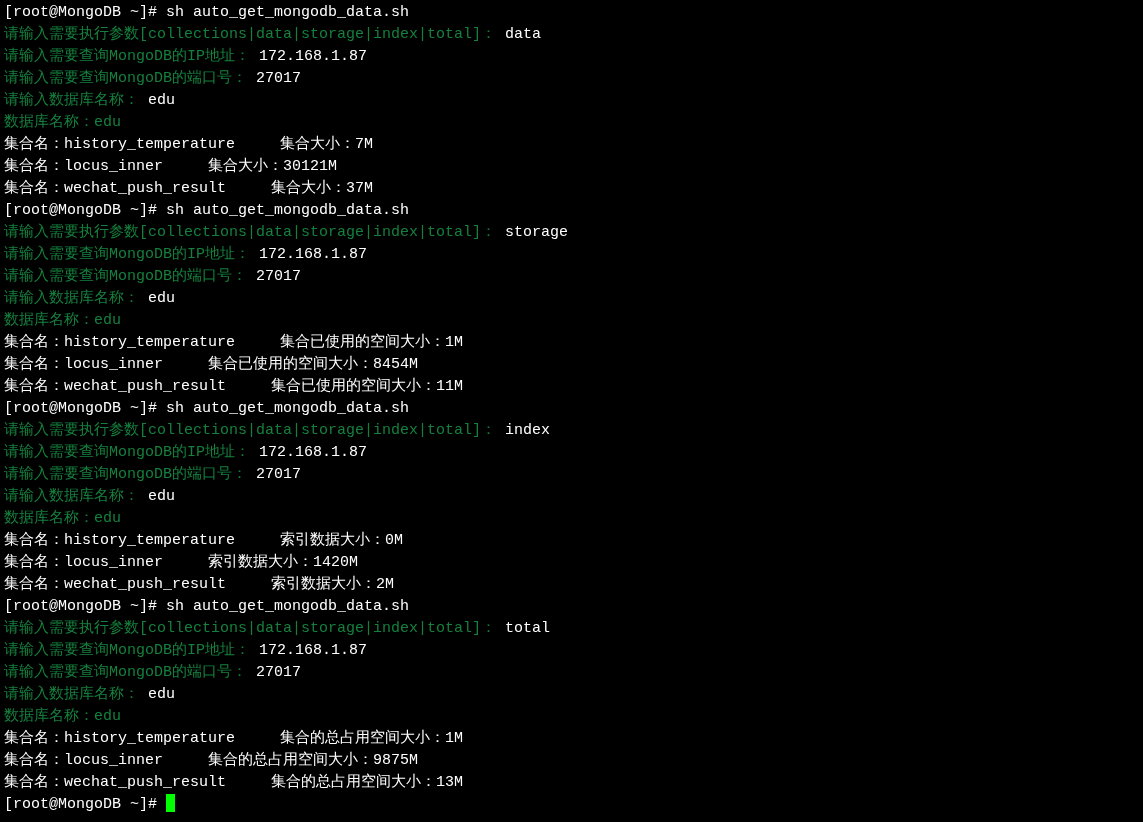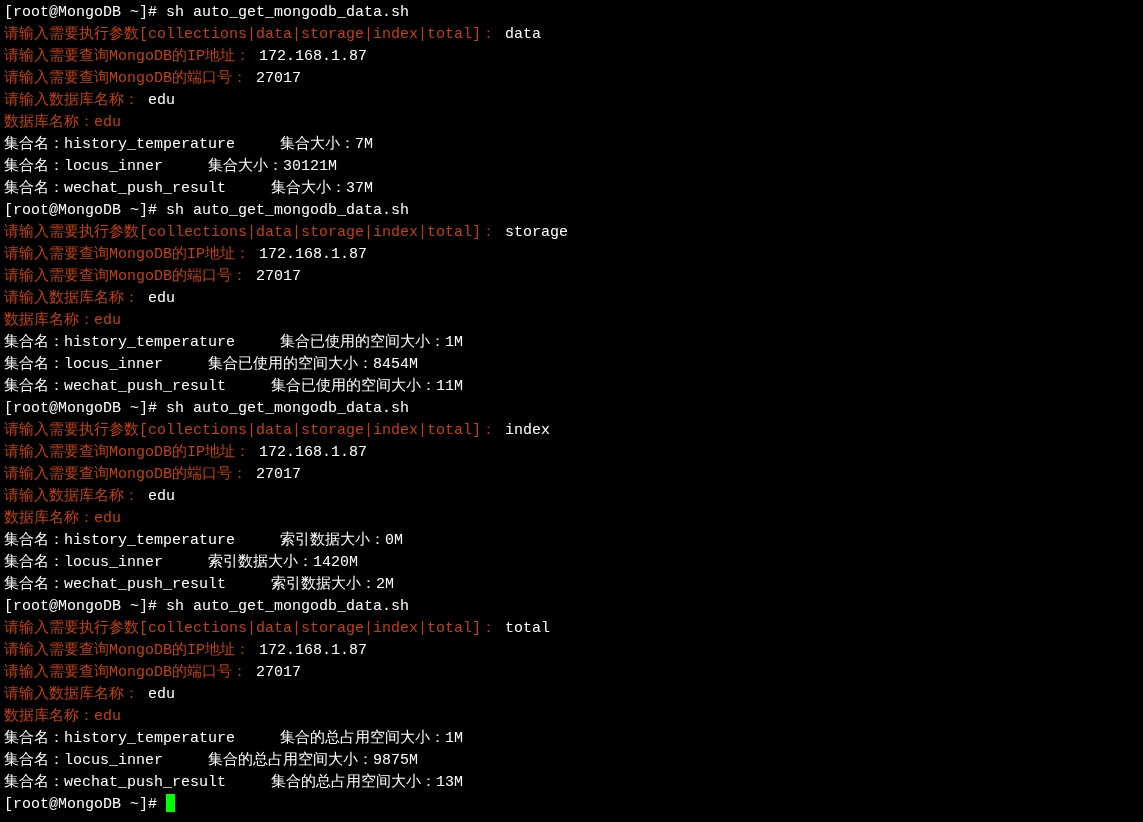--- a/index.html
+++ b/index.html
@@ -22,21 +22,21 @@
       white-space: pre;
     }
     .line {
       display: block;
       white-space: pre;
     }
     .white {
       color: #ffffff;
     }
     .green {
-      color: #c2410c;
+      color: #15803d;
     }
     .cursor {
       display: inline-block;
       width: 9px;
       height: 18px;
       background: #00ff00;
       vertical-align: middle;
       margin-bottom: 2px;
     }
   </style>

